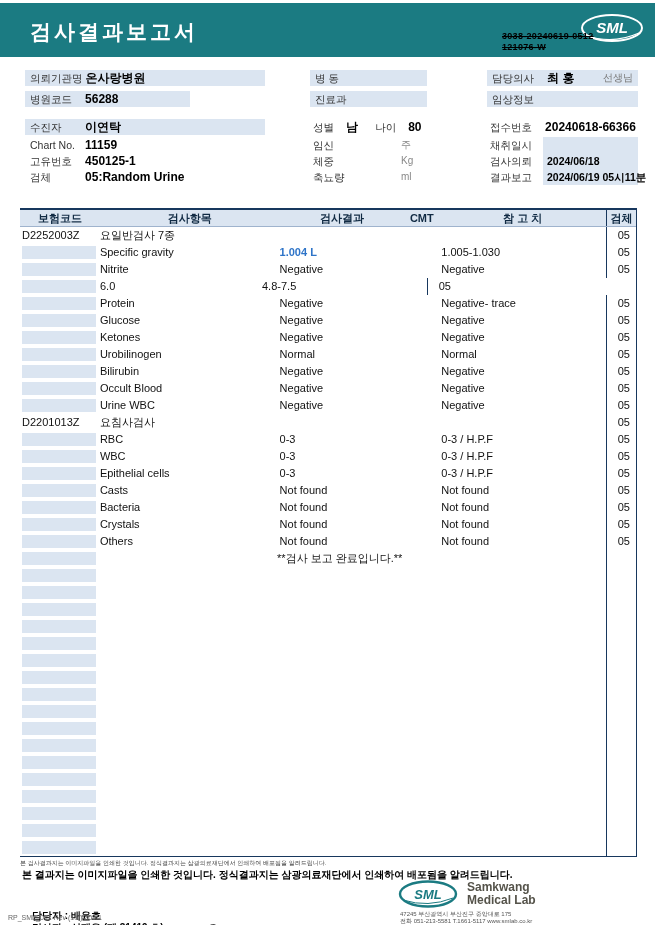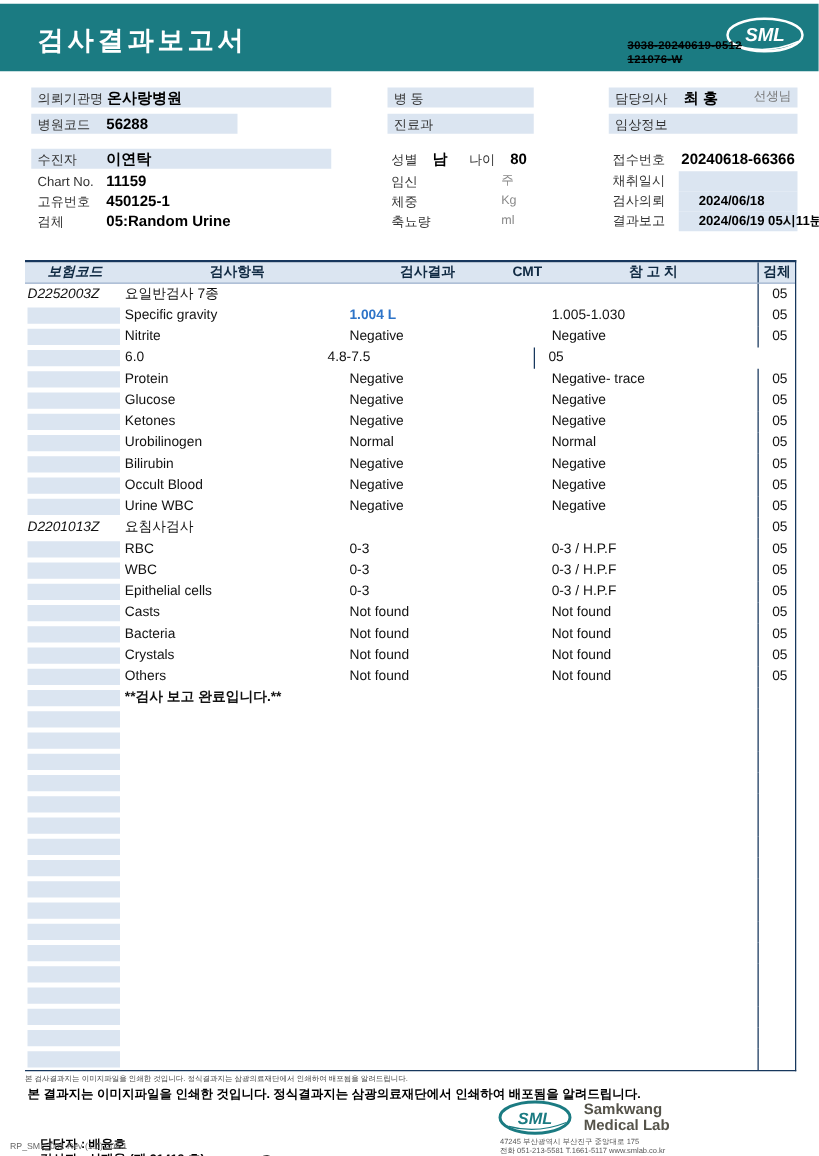--- a/index.html
+++ b/index.html
@@ -17,42 +17,42 @@
   .banner h1{padding:15px 0 0 30px;font-size:21px;letter-spacing:3px;color:#fff;font-weight:bold;}
   .banner-logo{position:absolute;right:10px;top:6px;}
   .docno{position:absolute;left:502px;top:31px;font-size:9px;font-weight:bold;color:#000;line-height:11px;letter-spacing:.3px;text-decoration:line-through;z-index:3;}
 
   
   .f{position:absolute;height:16px;line-height:16px;font-size:11px;color:#333;white-space:nowrap;}
   .f.bar{background:var(--field-bg);padding-left:5px;}
   .f .lbl{display:inline-block;min-width:52px;font-size:10.5px;color:#333;}
   .f .lbl.narrow{min-width:30px;}
   .f .val{font-weight:bold;color:#000;font-size:12px;}
-  .valbar{position:absolute;background:var(--field-bg);height:16px;line-height:16px;padding-left:16px;font-weight:bold;font-size:10.5px;color:#000;white-space:nowrap;}
+  .valbar{position:absolute;background:var(--field-bg);height:16px;line-height:16px;padding-left:4px;font-weight:bold;font-size:10.5px;color:#000;white-space:nowrap;}
   .unit{position:absolute;left:88px;color:#888;font-size:10px;}
   .suffix{position:absolute;right:5px;color:#777;font-size:10px;}
 
   
   .rtable{position:absolute;left:20px;top:208px;width:617px;border-top:2px solid var(--table-border);border-right:1px solid var(--table-border);border-bottom:1px solid var(--table-border);}
   .thead{display:flex;height:17px;line-height:17px;background:var(--field-bg);font-size:11px;font-weight:bold;color:#102a43;border-bottom:1px solid #9fb3cd;}
   .trow{display:flex;height:17px;line-height:16px;font-size:11px;color:#111;}
   .c{white-space:nowrap;overflow:hidden;}
-  .cc{width:80px;font-style:italic;}
+  .cc{width:80px;}
   .ci{width:180px;}
   .cr{width:125px;text-align:left;padding-right:4px;}
   .cm{width:35px;}
   .cf{width:167px;padding-left:2px;}
   .cs{width:30px;border-left:1px solid var(--table-border);text-align:right;padding-right:6px;}
   .thead .c{text-align:center;padding:0;}
   .trow .cc{padding-left:2px;}
   .trow .cc span{display:block;height:13px;margin-top:2px;width:74px;line-height:13px;}
   .trow .cc span.empty{background:var(--field-bg);}
   .cr.abn{color:var(--abnormal);font-weight:bold;}
   .flag{font-weight:bold;}
-  .cmsg{width:305px;font-weight:bold;padding-right:2px;}
+  .cmsg{width:305px;text-align:right;font-weight:normal;padding-right:2px;}
 
   
   .fineprint{position:absolute;left:20px;top:859px;width:340px;font-size:6px;color:#444;white-space:nowrap;overflow:hidden;}
   .notice{position:absolute;left:22px;top:868px;font-size:10px;font-weight:bold;color:#000;white-space:nowrap;}
   .sign-line{position:absolute;left:32px;font-size:10px;font-weight:bold;color:#000;height:13px;line-height:13px;white-space:nowrap;margin-top:28px;}
   .sig-svg{vertical-align:middle;margin-left:10px;}
   .flogo{position:absolute;left:398px;top:879px;display:flex;align-items:center;gap:7px;}
   .flogo .nm{font-size:12px;font-weight:bold;color:#55534a;line-height:13px;}
   .addr{position:absolute;left:400px;top:911px;font-size:6px;color:#555;line-height:7px;white-space:nowrap;}
   .formcode{position:absolute;left:8px;top:914px;font-size:7px;color:#666;}

